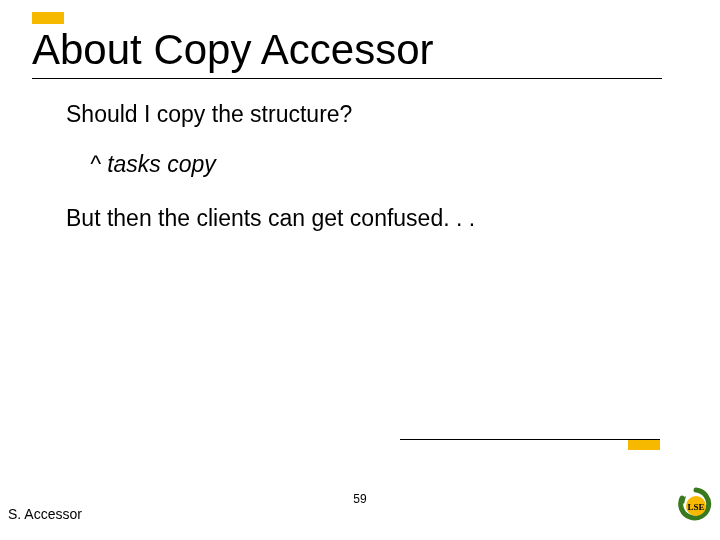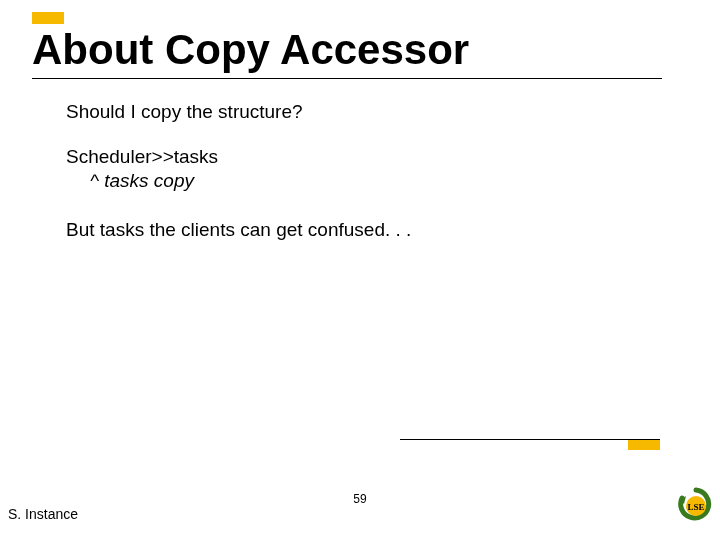--- a/index.html
+++ b/index.html
@@ -5,23 +5,23 @@
   * { margin: 0; padding: 0; box-sizing: border-box; }
   html, body { width: 720px; height: 540px; font-family: Arial, Helvetica, sans-serif; background: #fff; color: #000; }
   .slide { position: relative; width: 720px; height: 540px; }
   .title-wrap { position: absolute; left: 32px; top: 12px; }
   .accent-bar { width: 32px; height: 12px; background: #f6b900; margin-bottom: 2px; }
   .title-underline {
     border-bottom: 1.5px solid #000;
     padding-bottom: 4px;
     width: 630px;
   }
-  .title-text { font-size: 42px; font-weight: 700; letter-spacing: 0px; }
+  .title-text { font-size: 42px; font-weight: 400; letter-spacing: 0px; }
   .body { position: absolute; left: 66px; top: 100px; width: 560px; }
-  .body p { font-size: 19px; line-height: 1.3; margin-bottom: 20px; }
+  .body p { font-size: 23px; line-height: 1.3; margin-bottom: 20px; }
   .body .indent { padding-left: 24px; font-style: italic; }
   .body .group { margin-bottom: 24px; }
   .rule-bottom { position: absolute; right: 60px; bottom: 100px; width: 260px; border-top: 1.5px solid #000; }
   .accent-bar-bottom { position: absolute; right: 60px; bottom: 90px; width: 32px; height: 10px; background: #f6b900; }
   .footer-left { position: absolute; left: 8px; bottom: 18px; font-size: 14px; }
   .page-num { position: absolute; left: 50%; transform: translateX(-50%); bottom: 34px; font-size: 12px; }
   .logo { position: absolute; right: 2px; bottom: 14px; width: 42px; height: 40px; font-family: Liberation Serif, serif; }
   .logo svg { width: 42px; height: 40px; display: block; }
 </style>
 </head>
@@ -32,32 +32,31 @@
   <div class="title-wrap">
     <div class="accent-bar"></div>
     <div class="title-underline">
       <span class="title-text">About Copy Accessor</span>
     </div>
   </div>
 
   <div class="body">
     <p>Should I copy the structure?</p>
     <div class="group">
-      <p style="margin-bottom:0">Scheduler&gt;&gt;tasks</p>
       <p class="indent">^ tasks copy</p>
     </div>
-    <p>But tasks the clients can get confused. . .</p>
+    <p>But then the clients can get confused. . .</p>
     <div class="group">
     </div>
   </div>
 
   <div class="rule-bottom"></div>
   <div class="accent-bar-bottom"></div>
 
-  <div class="footer-left">S. Instance</div>
+  <div class="footer-left">S. Accessor</div>
   <div class="page-num">59</div>
 
   <div class="logo">
     <svg viewBox="0 0 42 40">
       <path d="M6 12 A14 14 0 1 0 20 4" fill="none" stroke="#3a7a1f" stroke-width="5" stroke-linecap="round"></path>
       <path d="M4 14 L10 10 L8 18 Z" fill="#3a7a1f"></path>
       <circle cx="20" cy="20" r="10" fill="#f6b900"></circle>
       <text x="20" y="24" text-anchor="middle" font-size="9" font-weight="bold" fill="#000">LSE</text>
     </svg>
   </div>

